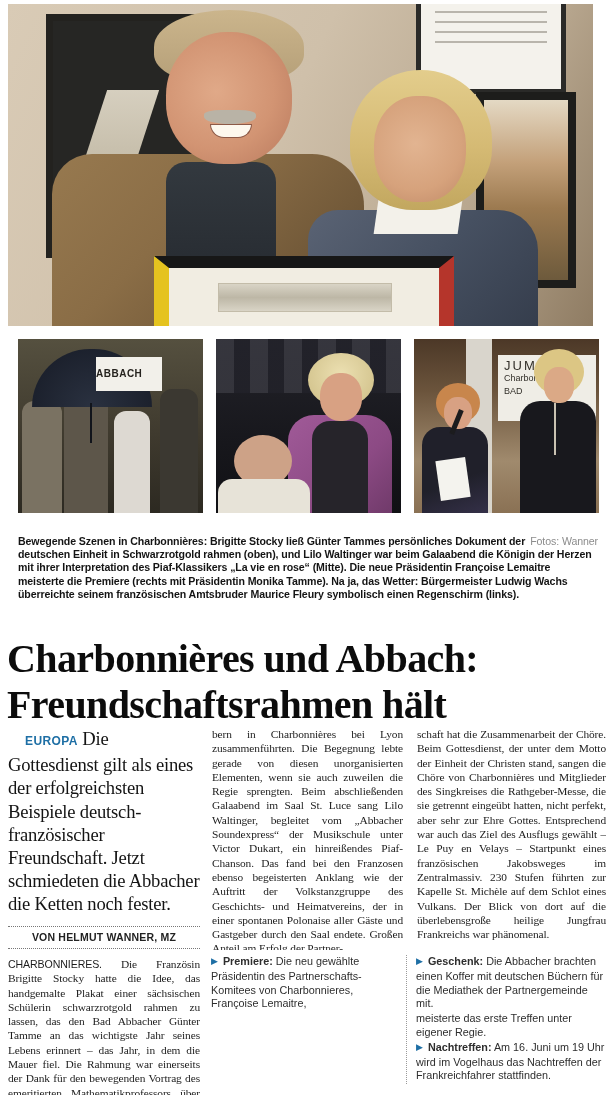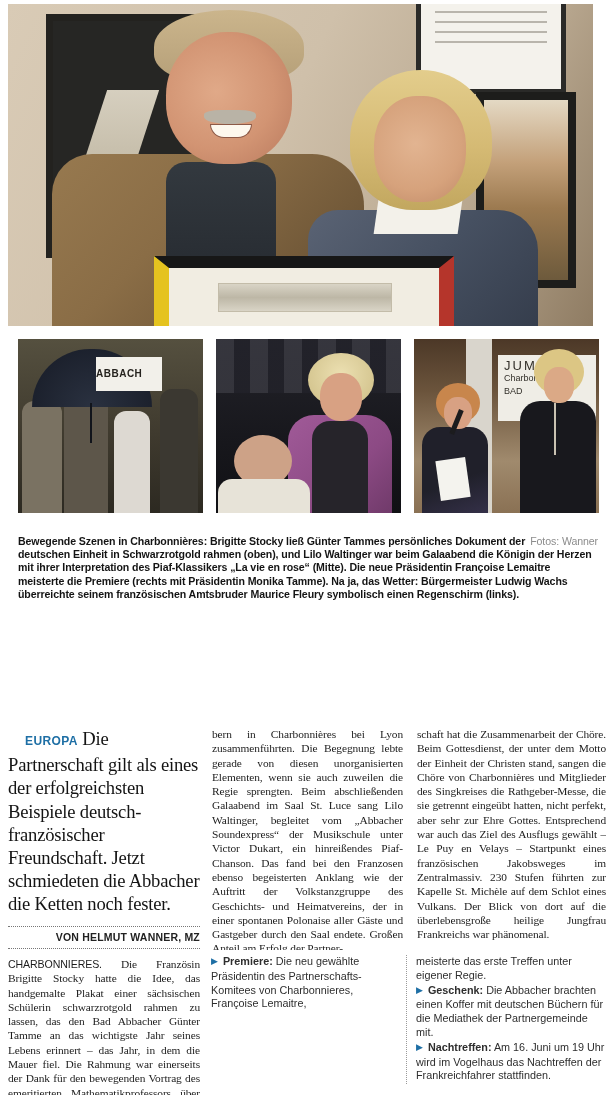--- a/index.html
+++ b/index.html
@@ -98,21 +98,21 @@
   
   .col{position:absolute;top:727px;font-family:"Liberation Serif","DejaVu Serif",serif;
      font-size:11.4px;line-height:14.3px;color:#1c1c1c;text-align:justify;letter-spacing:-0.1px;}
   .col1{left:8px;width:192px;}
   .col2{left:212px;width:191px;height:232px;overflow:hidden;}
   .col3{left:417px;width:189px;height:232px;overflow:hidden;}
   .lead{font-size:18.6px;line-height:23.2px;text-align:left;color:#141414;margin:0 0 10px 0;letter-spacing:-0.2px;}
   .kicker{font-family:"Liberation Sans",sans-serif;font-weight:bold;font-size:12px;letter-spacing:.4px;margin-left:17px;}
   .byline{font-family:"Liberation Sans",sans-serif;font-weight:bold;font-size:10.5px;letter-spacing:.2px;
      color:#222;border-top:1px dotted #777;border-bottom:1px dotted #777;padding:3px 0 4px 0;margin:0 0 8px 0;
-     text-align:right;}
+     text-align:center;}
   .body-p{margin:0;}
   .lead-in{font-family:"Liberation Sans",sans-serif;font-weight:normal;font-size:10.6px;}
 
   
   .infobox{position:absolute;left:205px;top:950px;width:402px;height:145px;background:#fff;overflow:hidden;}
   .infobox-titlebar{border-top:2px solid #9aa1a8;background:#e9e9e7;text-align:center;padding:2px 0 3px 0;
      border-bottom:1px dotted #8a8a8a;}
   .infobox-title{font-weight:bold;font-size:12px;letter-spacing:.4px;}
   .infobox-cols{display:flex;margin-top:5px;}
   .infobox-col{width:50%;box-sizing:border-box;font-size:10.8px;line-height:13.8px;color:#2e2e2e;}
@@ -190,41 +190,45 @@
       <div class="t3-paper"></div>
       <div class="t3-w2body"></div>
       <div class="t3-necklace"></div>
       <div class="t3-w2hair"></div>
       <div class="t3-w2face"></div>
     </div>
   </div>
 
   <p class="caption"><span class="credit">Fotos: Wanner</span><span>Bewegende Szenen in Charbonnières: Brigitte Stocky ließ Günter Tammes persönliches Dokument der deutschen Einheit in Schwarzrotgold rahmen (oben), und Lilo Waltinger war beim Galaabend die Königin der Herzen mit ihrer Interpretation des Piaf-Klassikers „La vie en rose“ (Mitte). Die neue Präsidentin Françoise Lemaitre meisterte die Premiere (rechts mit Präsidentin Monika Tamme). Na ja, das Wetter: Bürgermeister Ludwig Wachs überreichte seinem französischen Amtsbruder Maurice Fleury symbolisch einen Regenschirm (links).</span></p>
 
+  <h1 class="headline">
+    <div>Charbonnières und Abbach:</div>
+    <div>Freundschaftsrahmen hält</div>
+  </h1>
 
   <div class="col col1">
-    <p class="lead"><span class="kicker blue">EUROPA</span> <span>Die Partnerschaft gilt als eines der erfolgreichsten Beispiele deutsch-französischer Freundschaft. Jetzt schmiedeten die Abbacher die Ketten noch fester.</span></p>
+    <p class="lead"><span class="kicker blue">EUROPA</span> <span>Die Gottesdienst gilt als eines der erfolgreichsten Beispiele deutsch-französischer Freundschaft. Jetzt schmiedeten die Abbacher die Ketten noch fester.</span></p>
     <div class="byline">VON HELMUT WANNER, MZ</div>
     <p class="body-p"><span class="lead-in">CHARBONNIERES.</span> <span>Die Französin Brigitte Stocky hatte die Idee, das handgemalte Plakat einer sächsischen Schülerin schwarzrotgold rahmen zu lassen, das den Bad Abbacher Günter Tamme an das wichtigste Jahr seines Lebens erinnert – das Jahr, in dem die Mauer fiel. Die Rahmung war einerseits der Dank für den bewegenden Vortrag des emeritierten Mathematikprofessors über die persönlichen Aspekte der deutschen Einheit, andererseits auch ein Symbol. Denn echte Freundschaft war der Rahmen der drei Tage, die Bürger von Bad Abbach mit ihren Gastge-</span></p>
   </div>
 
   <div class="col col2">
     <p class="body-p">bern in Charbonnières bei Lyon zusammenführten. Die Begegnung lebte gerade von diesen unorganisierten Elementen, wenn sie auch zuweilen die Regie sprengten. Beim abschließenden Galaabend im Saal St. Luce sang Lilo Waltinger, begleitet vom „Abbacher Soundexpress“ der Musikschule unter Victor Dukart, ein hinreißendes Piaf-Chanson. Das fand bei den Franzosen ebenso begeisterten Anklang wie der Auftritt der Volkstanzgruppe des Geschichts- und Heimatvereins, der in einer spontanen Polonaise aller Gäste und Gastgeber durch den Saal endete. Großen Anteil am Erfolg der Partner-</p>
   </div>
 
   <div class="col col3">
     <p class="body-p">schaft hat die Zusammenarbeit der Chöre. Beim Gottesdienst, der unter dem Motto der Einheit der Christen stand, sangen die Chöre von Charbonnières und Mitglieder des Singkreises die Rathgeber-Messe, die sie getrennt eingeübt hatten, nicht perfekt, aber sehr zur Ehre Gottes. Entsprechend war auch das Ziel des Ausflugs gewählt – Le Puy en Velays – Startpunkt eines französischen Jakobsweges im Zentralmassiv. 230 Stufen führten zur Kapelle St. Michèle auf dem Schlot eines Vulkans. Der Blick von dort auf die überlebensgroße heilige Jungfrau Frankreichs war phänomenal.</p>
   </div>
 
   <div class="infobox">
     <div class="infobox-cols">
       <div class="infobox-col left">
         <p class="box-item"><span class="bullet blue">▶</span> <b>Premiere:</b> <span>Die neu gewählte Präsidentin des Partnerschafts-Komitees von Charbonnieres, Françoise Lemaitre,</span></p>
       </div>
       <div class="infobox-col right">
+        <p class="box-item"><span class="bullet blue">▶</span> <b>Geschenk:</b> <span>Die Abbacher brachten einen Koffer mit deutschen Büchern für die Mediathek der Partnergemeinde mit.</span></p>
         <p class="box-item"><span>meisterte das erste Treffen unter eigener Regie.</span></p>
-        <p class="box-item"><span class="bullet blue">▶</span> <b>Geschenk:</b> <span>Die Abbacher brachten einen Koffer mit deutschen Büchern für die Mediathek der Partnergemeinde mit.</span></p>
         <p class="box-item"><span class="bullet blue">▶</span> <b>Nachtreffen:</b> <span>Am 16. Juni um 19 Uhr wird im Vogelhaus das Nachtreffen der Frankreichfahrer stattfinden.</span></p>
       </div>
     </div>
   </div>
 
 </div>
 
 </body></html>

